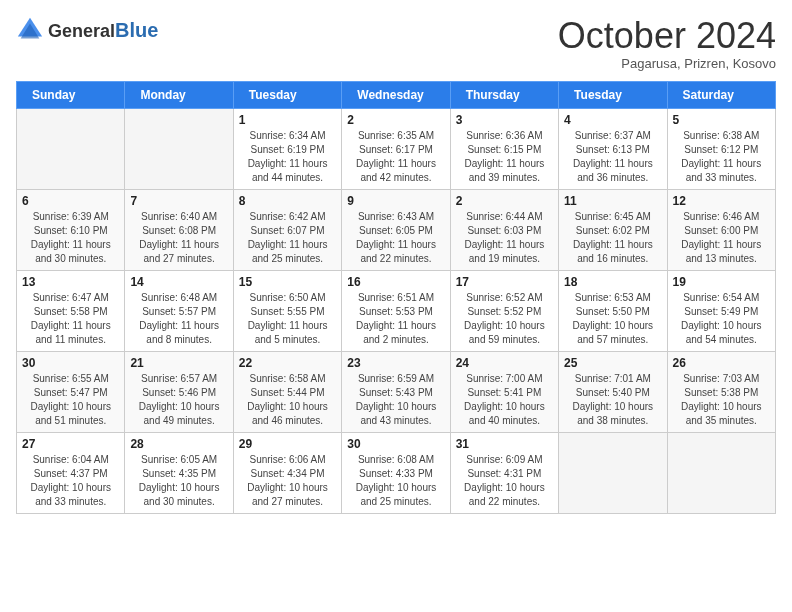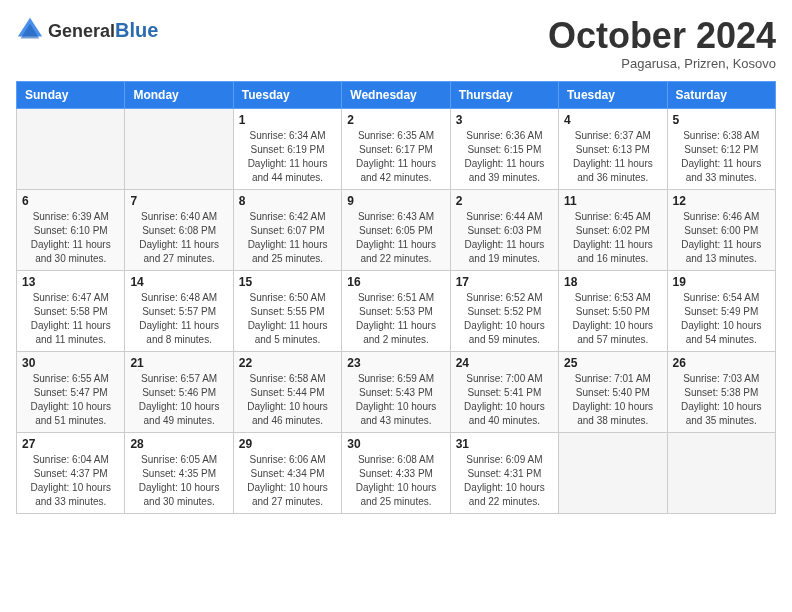--- a/index.html
+++ b/index.html
@@ -36,39 +36,39 @@
     }
     .logo-icon {
       width: 28px;
       height: 28px;
     }
     .title-section {
       text-align: right;
     }
     .month-title {
       font-size: 36px;
-      font-weight: 700;
+      font-weight: 400;
       color: #333;
       line-height: 1.1;
     }
     .location-title {
       font-size: 13px;
       color: #555;
     }
     table {
       width: 100%;
       border-collapse: collapse;
       table-layout: fixed;
     }
     th {
       background-color: #2b7de9;
       color: #fff;
       font-size: 12px;
       font-weight: bold;
-      padding: 6px 8px;
+      padding: 6px 15px;
       text-align: left;
       border: 1px solid #5a9ef5;
     }
     td {
       border: 1px solid #ccc;
       vertical-align: top;
       padding: 4px 5px;
       font-size: 10.5px;
       color: #333;
       height: 80px;

